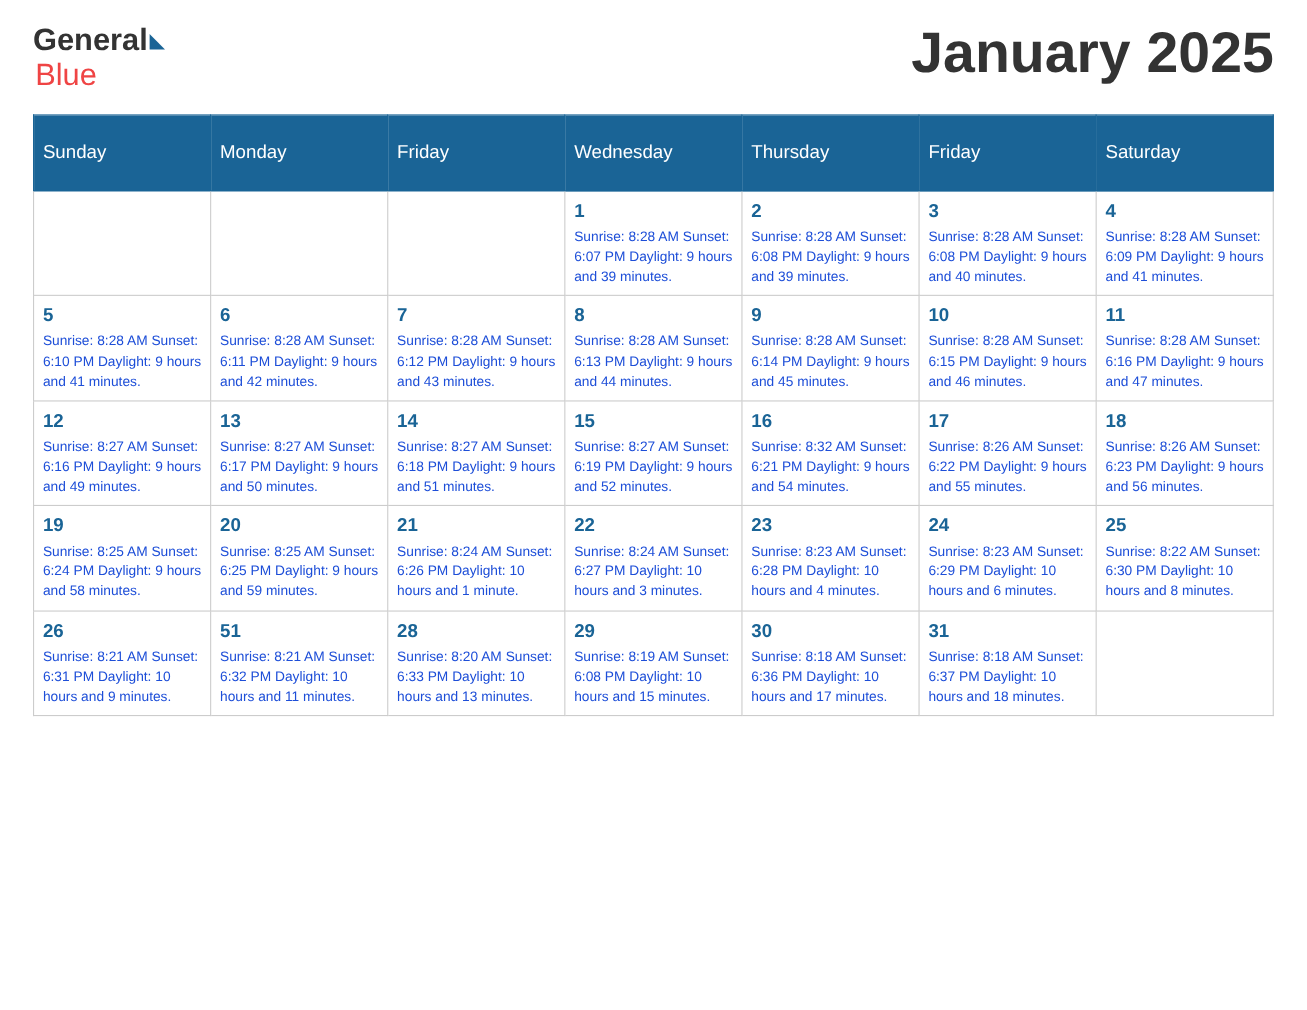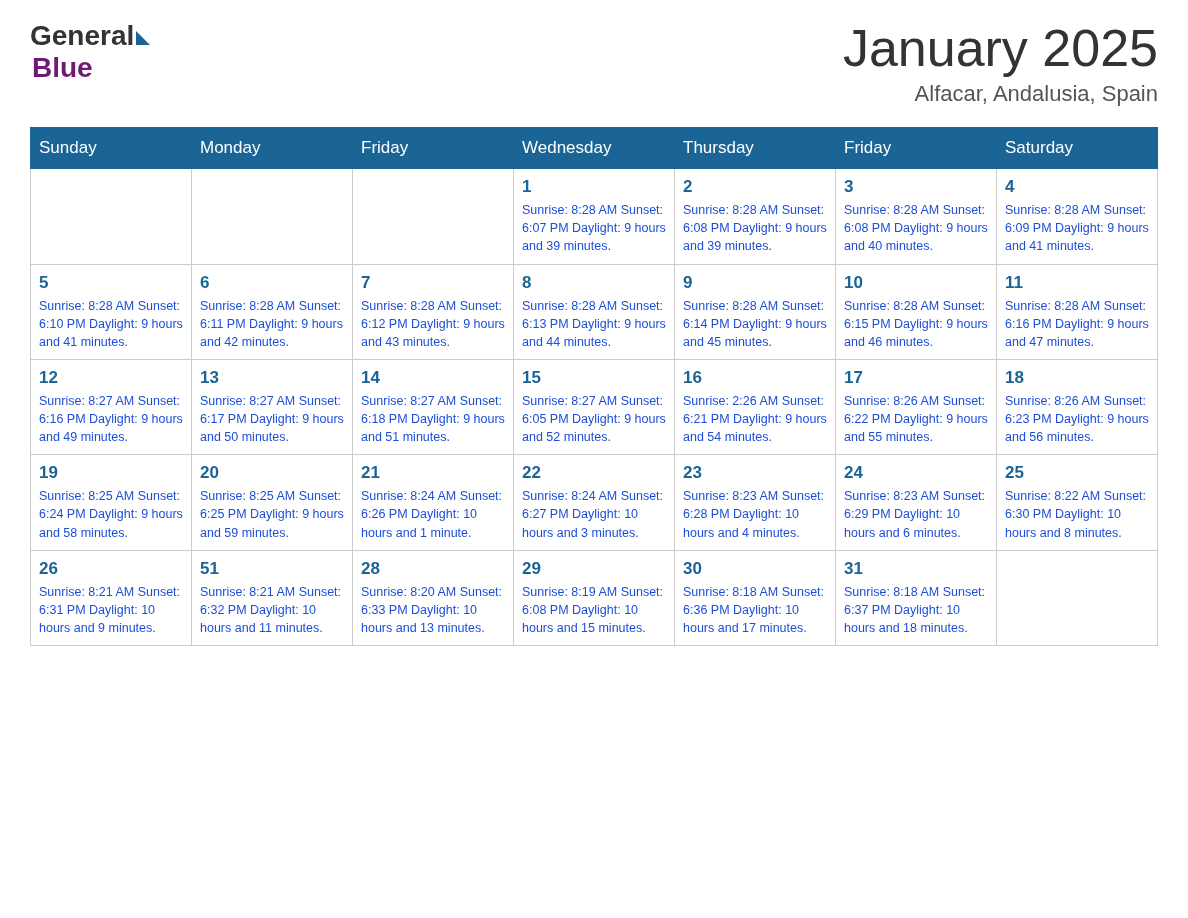--- a/index.html
+++ b/index.html
@@ -35,47 +35,47 @@
       width: 0;
       height: 0;
       border-left: 14px solid #1a6496;
       border-top: 14px solid transparent;
       border-bottom: 0px solid transparent;
       margin-left: 2px;
       margin-top: 4px;
     }
     .logo-blue {
       font-size: 28px;
-      font-weight: bold;
-      color: #701a75;
+      font-weight: normal;
+      color: #ef4444;
       margin-left: 2px;
     }
     .title-section {
       text-align: right;
     }
     .month-title {
       font-size: 52px;
-      font-weight: normal;
+      font-weight: bold;
       color: #333;
       line-height: 1.1;
     }
     .location-title {
       font-size: 22px;
       color: #555;
       margin-top: 4px;
     }
     .calendar {
       width: 100%;
       border-collapse: collapse;
       border: 1px solid #aaa;
     }
     .calendar th {
       background-color: #1a6496;
       color: #fff;
-      padding: 10px 8px;
+      padding: 24px 8px;
       font-size: 17px;
       font-weight: normal;
       text-align: left;
       border: 1px solid #1a6496;
     }
     .calendar td {
       vertical-align: top;
       padding: 8px;
       border: 1px solid #ccc;
       width: calc(100% / 7);
@@ -105,21 +105,20 @@
 <div class="header">
   <div class="logo">
     <div class="logo-text">
       <span class="logo-general">General</span>
       <div class="logo-arrow"></div>
     </div>
     <span class="logo-blue">Blue</span>
   </div>
   <div class="title-section">
     <div class="month-title">January 2025</div>
-    <div class="location-title">Alfacar, Andalusia, Spain</div>
   </div>
 </div>
 
 <table class="calendar">
   <thead>
     <tr>
     <th>Sunday</th>
         <th>Monday</th>
         <th>Friday</th>
         <th>Wednesday</th>
@@ -231,27 +230,27 @@
         <td>
           <span class="day-number">14</span>
           <div class="day-info">Sunrise: 8:27 AM
 Sunset: 6:18 PM
 Daylight: 9 hours
 and 51 minutes.</div>
         </td>
         <td>
           <span class="day-number">15</span>
           <div class="day-info">Sunrise: 8:27 AM
-Sunset: 6:05 PM
+Sunset: 6:19 PM
 Daylight: 9 hours
 and 52 minutes.</div>
         </td>
         <td>
           <span class="day-number">16</span>
-          <div class="day-info">Sunrise: 2:26 AM
+          <div class="day-info">Sunrise: 8:32 AM
 Sunset: 6:21 PM
 Daylight: 9 hours
 and 54 minutes.</div>
         </td>
         <td>
           <span class="day-number">17</span>
           <div class="day-info">Sunrise: 8:26 AM
 Sunset: 6:22 PM
 Daylight: 9 hours
 and 55 minutes.</div>

